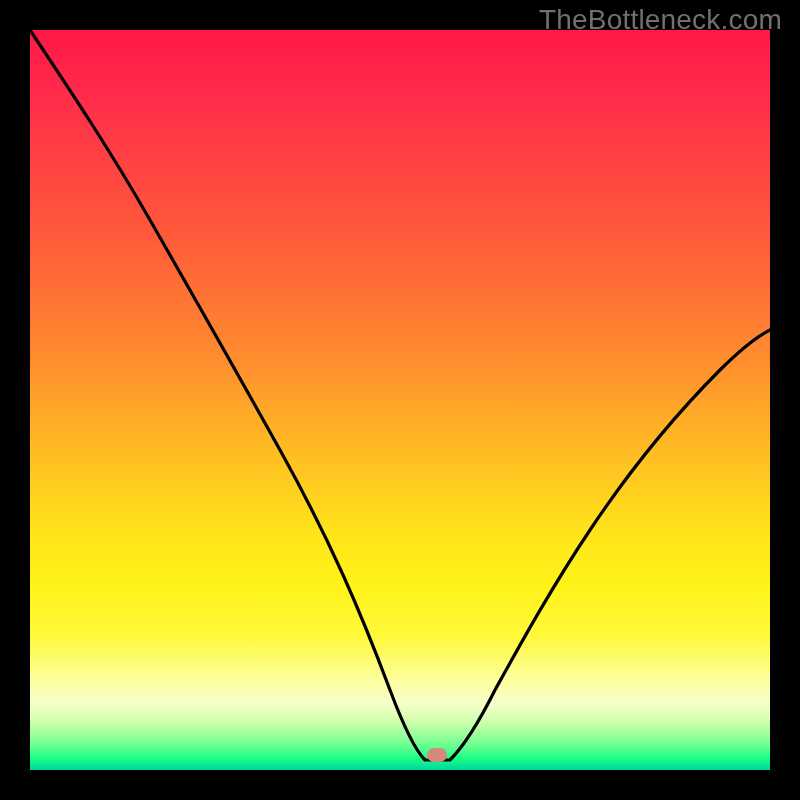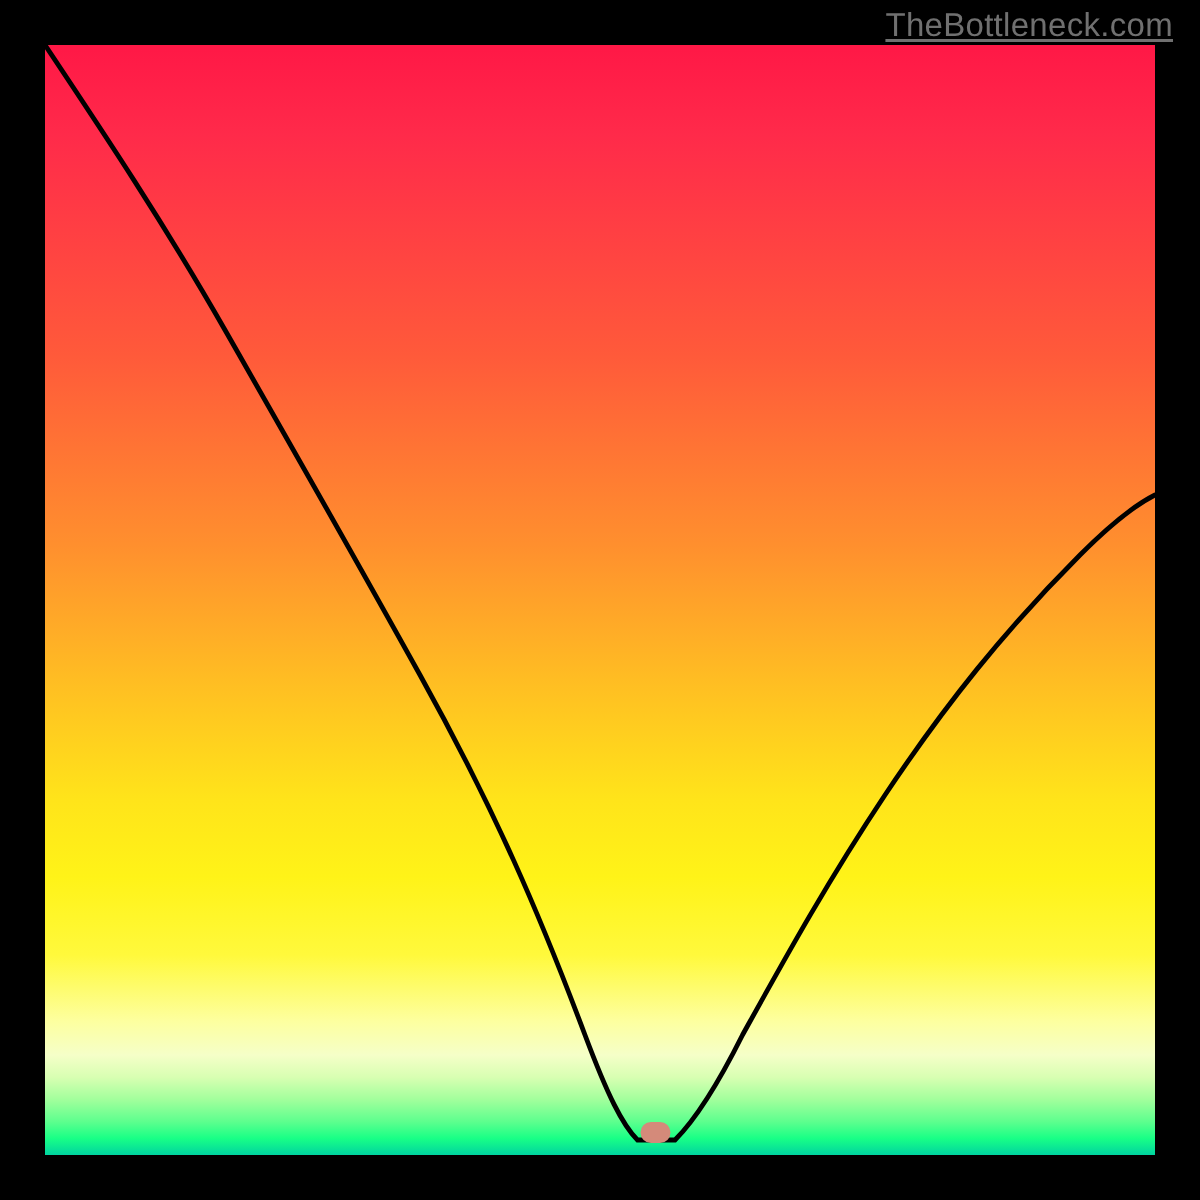--- a/index.html
+++ b/index.html
@@ -15,25 +15,24 @@
     position: relative;
     width: 800px;
     height: 800px;
     background: #000;
   }
   .watermark {
     position: absolute;
     top: 4px;
     right: 18px;
     color: #707070;
-    font-size: 22px;
+    font-size: 28px;
     font-weight: 500;
     letter-spacing: 0.2px;
     z-index: 10;
-    text-decoration: underline;
   }
   .plot-area {
     position: absolute;
     left: 30px;
     top: 30px;
     width: 740px;
     height: 740px;
     overflow: hidden;
   }
   .gradient {

